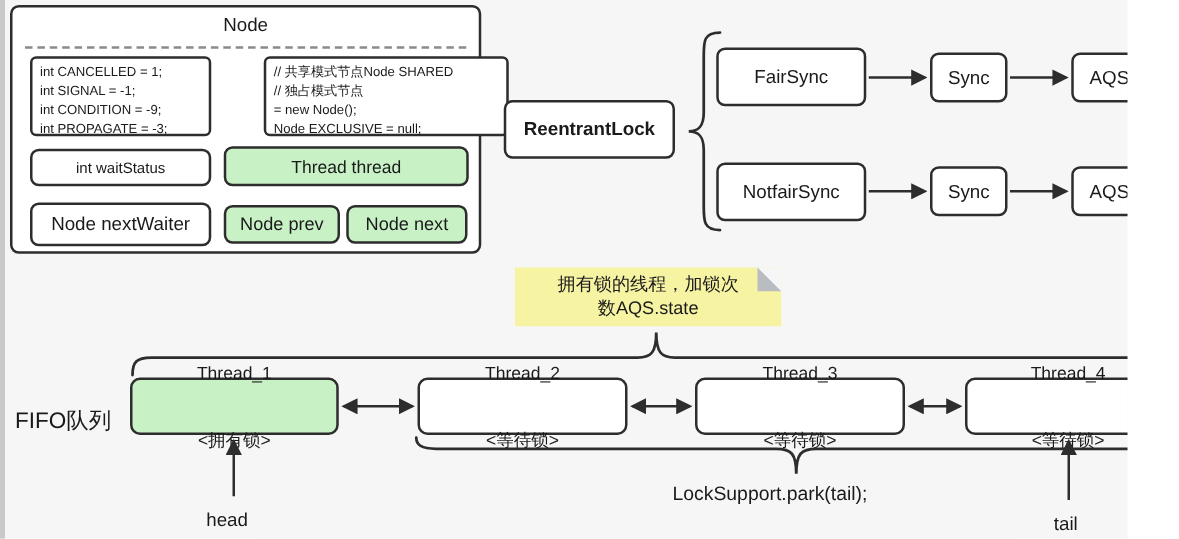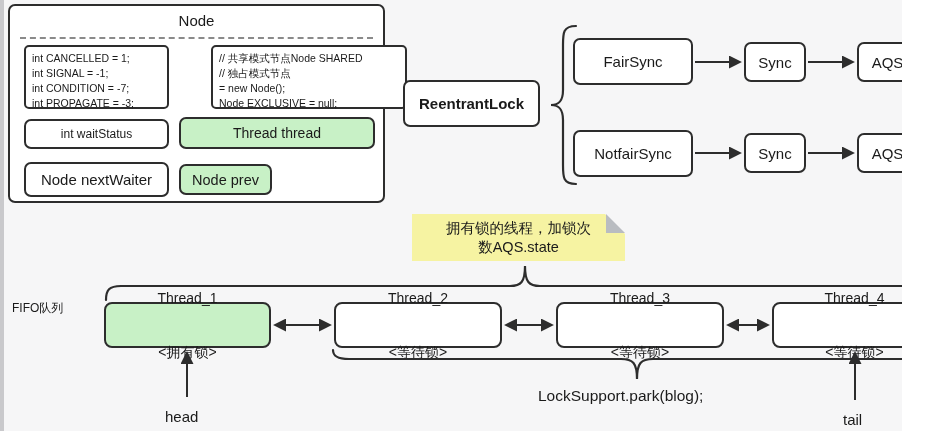--- a/index.html
+++ b/index.html
@@ -31,21 +31,21 @@
   
   .note{position:absolute;left:412px;top:214px;width:213px;height:47px;background:var(--note-yellow);
         display:flex;flex-direction:column;align-items:center;justify-content:center;
         font-size:14.5px;line-height:1.3;text-align:center;}
   .note-cut{position:absolute;top:0;right:0;width:0;height:0;
             border-top:20px solid var(--background);border-left:20px solid transparent;}
   .note-fold{position:absolute;top:0;right:0;width:0;height:0;
              border-bottom:19px solid var(--note-fold-gray);border-right:19px solid transparent;}
 
   
-  .fifo-label{position:absolute;left:12px;top:300px;font-size:12px;}
+  .fifo-label{position:absolute;left:12px;top:324px;font-size:18px;}
   .thread{font-size:14px;border-radius:8px;gap:36px;}
   .plain-label{position:absolute;font-size:15px;}
   .park-label{position:absolute;left:538px;top:387px;font-size:15.5px;}
   .watermark{position:absolute;left:656px;top:403px;font-size:13px;color:var(--watermark-gray);
              letter-spacing:.2px;z-index:1;margin-top:28px;}
   .over{z-index:2;text-align:center;}
 
   svg.overlay{position:absolute;left:0;top:0;width:943px;height:431px;pointer-events:none;}
   .stroke{stroke:var(--border-dark);stroke-width:2;fill:none;}
   .brace{stroke:var(--border-dark);stroke-width:2.2;fill:none;stroke-linecap:round;}
@@ -57,37 +57,38 @@
   <div class="edge-strip"></div>
 
   <div class="node-panel">
     <div class="node-title">Node</div>
     <div class="node-dash"></div>
 
     <div class="box code" style="left:14px;top:39px;width:145px;height:64px;">
       <span>
         <span class="ln">int CANCELLED = 1;</span>
         <span class="ln">int SIGNAL = -1;</span>
-        <span class="ln">int CONDITION = -7;</span>
+        <span class="ln">int CONDITION = -9;</span>
         <span class="ln">int PROPAGATE = -3;</span>
       </span>
     </div>
     <div class="box code" style="left:169px;top:39px;width:196px;height:64px;margin-left:32px;">
       <span>
         <span class="ln">// 共享模式节点Node SHARED</span>
         <span class="ln">// 独占模式节点</span>
         <span class="ln">= new Node();</span>
         <span class="ln">Node EXCLUSIVE = null;</span>
       </span>
     </div>
 
     <div class="box" style="left:14px;top:113px;width:145px;height:30px;font-size:12px;">int waitStatus</div>
     <div class="box green" style="left:169px;top:111px;width:196px;height:32px;font-size:14px;">Thread thread</div>
     <div class="box" style="left:14px;top:156px;width:145px;height:35px;font-size:15px;">Node nextWaiter</div>
     <div class="box green" style="left:169px;top:158px;width:93px;height:31px;font-size:14.5px;">Node prev</div>
+    <div class="box green" style="left:267px;top:158px;width:97px;height:31px;font-size:14.5px;">Node next</div>
   </div>
 
   <div class="box cls" style="left:403px;top:80px;width:137px;height:47px;font-weight:bold;">ReentrantLock</div>
   <div class="box cls" style="left:573px;top:38px;width:120px;height:47px;">FairSync</div>
   <div class="box cls" style="left:744px;top:42px;width:62px;height:40px;">Sync</div>
   <div class="box cls" style="left:857px;top:42px;width:61px;height:40px;">AQS</div>
   <div class="box cls" style="left:573px;top:130px;width:120px;height:47px;">NotfairSync</div>
   <div class="box cls" style="left:744px;top:133px;width:62px;height:40px;">Sync</div>
   <div class="box cls" style="left:857px;top:133px;width:61px;height:40px;">AQS</div>
 
@@ -111,21 +112,21 @@
     <span>Thread_3</span>
     <span>&lt;等待锁&gt;</span>
   </div>
   <div class="box col thread" style="left:772px;top:302px;width:165px;height:46px;">
     <span>Thread_4</span>
     <span>&lt;等待锁&gt;</span>
   </div>
 
   <div class="plain-label over" style="left:165px;top:408px;">head</div>
   <div class="plain-label over" style="left:843px;top:411px;">tail</div>
-  <div class="park-label">LockSupport.park(blog);</div>
+  <div class="park-label">LockSupport.park(tail);</div>
   <div class="watermark">https://blog.csdn.net/HNU_Csee_wjw</div>
 
   <svg class="overlay" viewBox="0 0 943 431">
     <defs>
       <marker id="arr" viewBox="0 0 10 10" refX="8.5" refY="5" markerWidth="6.5" markerHeight="6.5" orient="auto-start-reverse">
         <path d="M0,0 L10,5 L0,10 z" fill="#2d2d2d"></path>
       </marker>
     </defs>
 
     <path class="brace" d="M576,26 C563,26 563,33 563,45 L563,90 C563,101 559,105 551,105 C559,105 563,109 563,120 L563,165 C563,177 563,184 576,184"></path>

